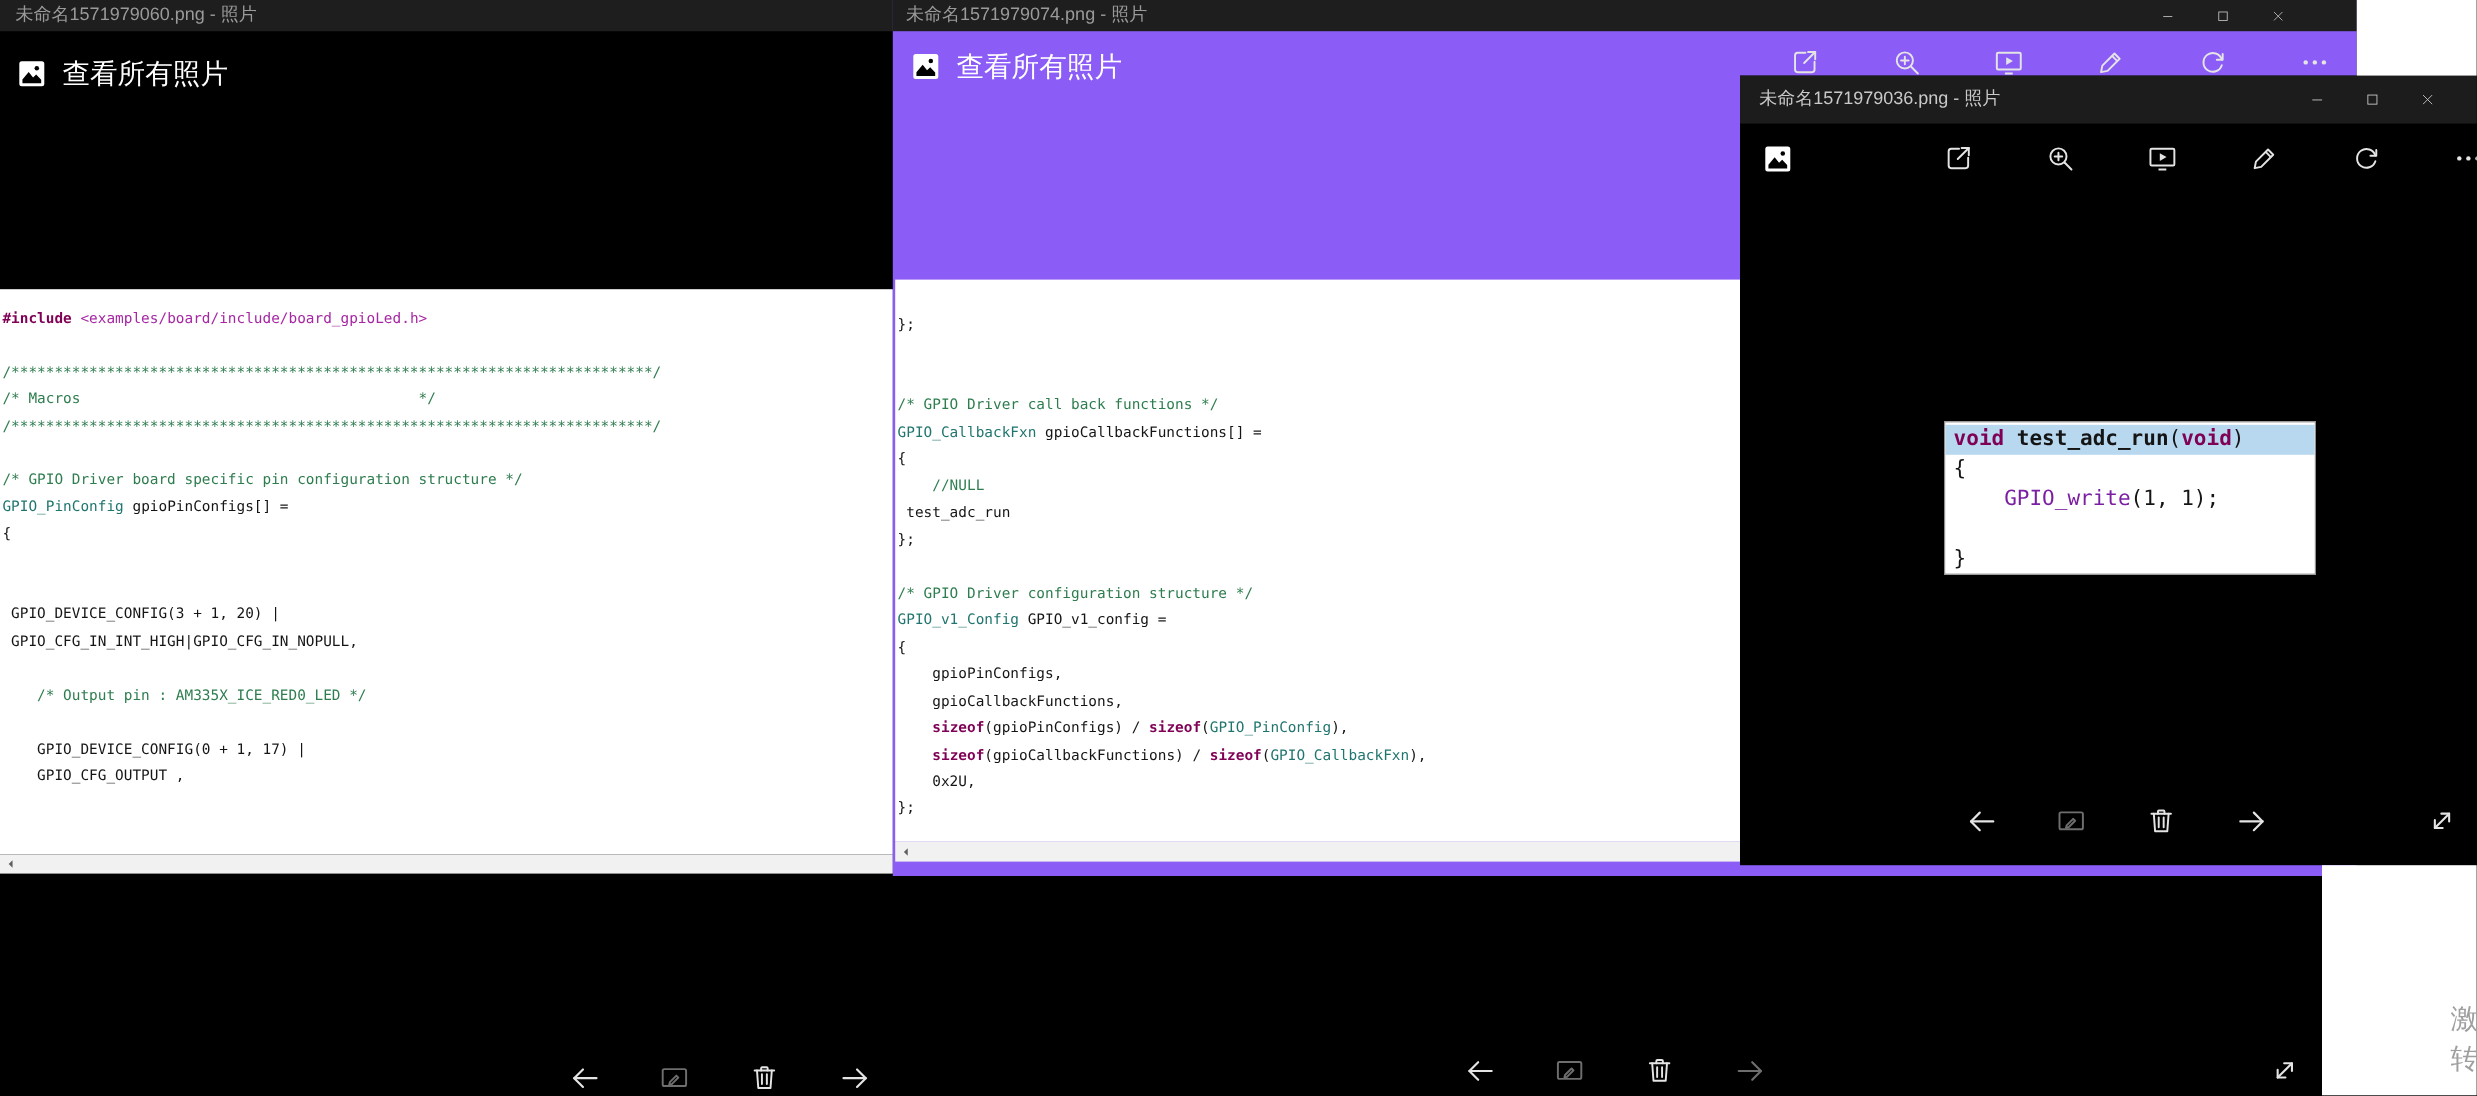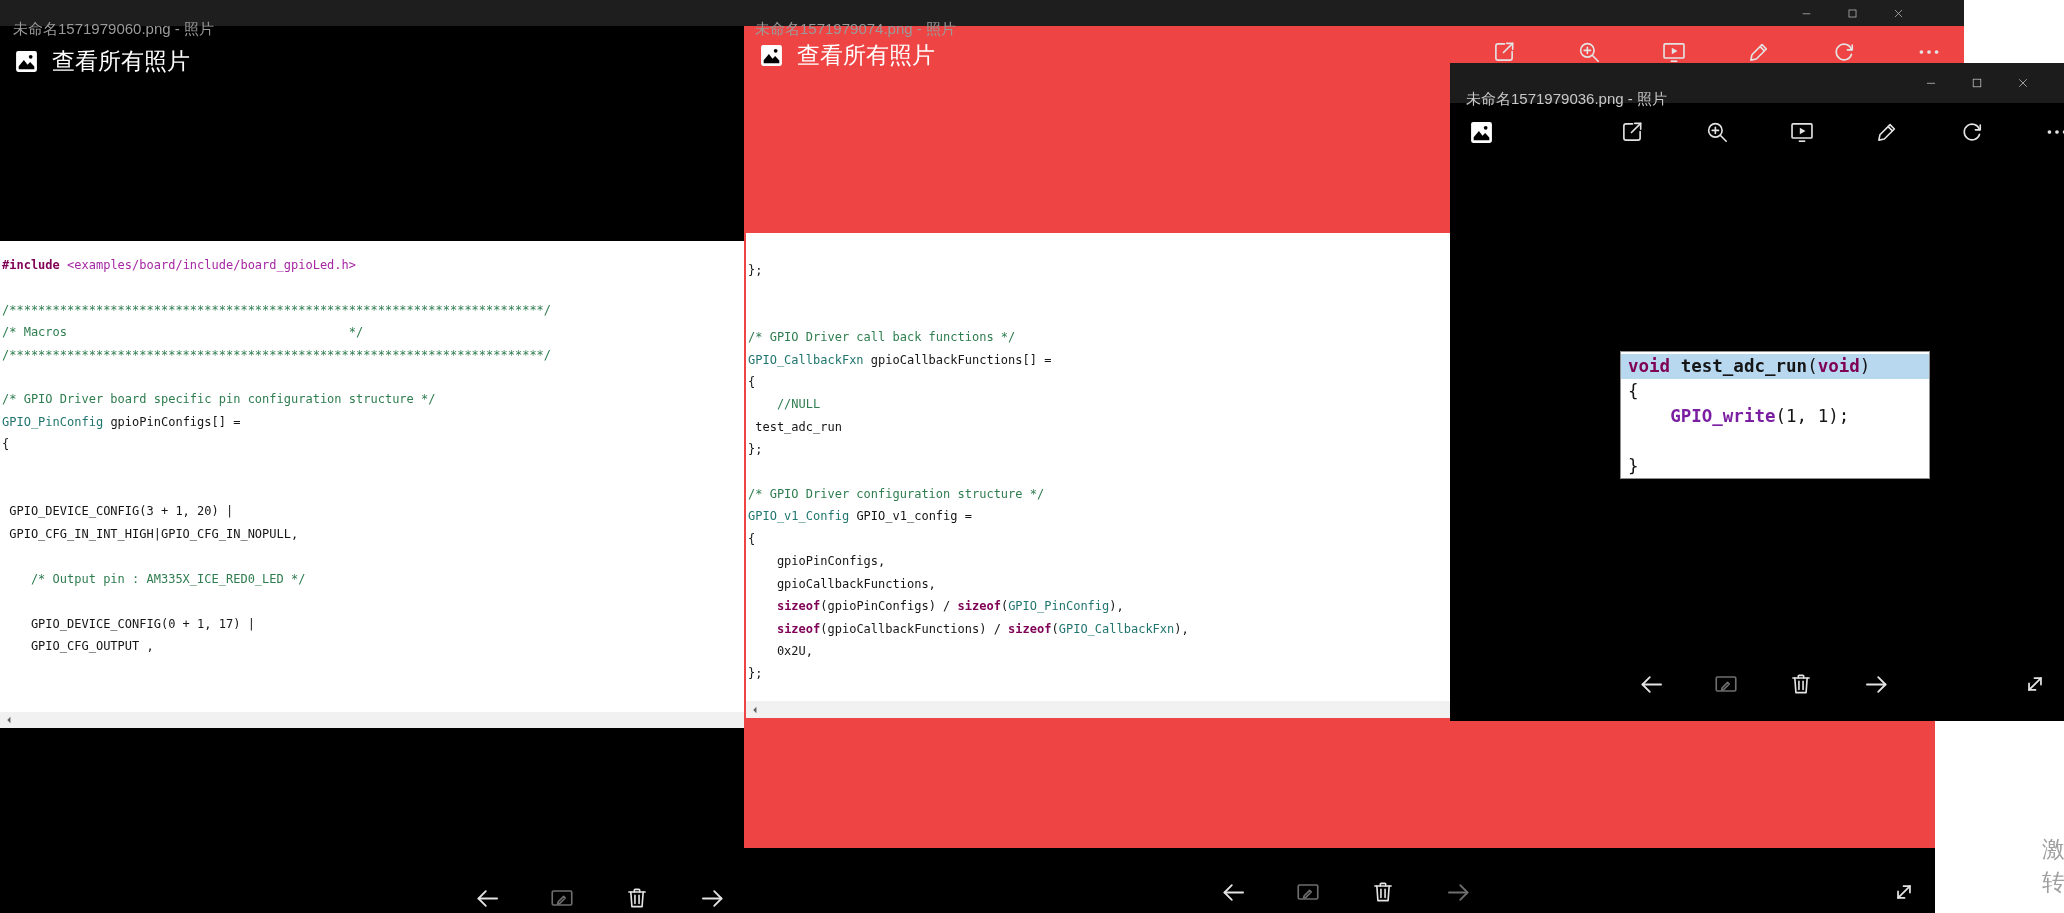--- a/index.html
+++ b/index.html
@@ -1,38 +1,38 @@
 <!DOCTYPE html>
 <html style="--app_bg: #000000; --titlebar_bg: #1e1e1e; --title_text: #9a9a9a; --photo_bg: #ffffff; --icon: #e4e4e4; --icon_dim: #6e6e6e; --selection_highlight: #b8d8f0; --code_default: #151515; --code_comment: #2e7d4f; --code_keyword: #7f0055; --code_type: #20756e; --code_include: #a626a4; --code_function: #7b1fa2; --scrollbar_track: #f1f1f1; --watermark_text: #9f9f9f;"><head>
 <meta charset="utf-8">
 <style>
   * { margin:0; padding:0; box-sizing:border-box; }
   html,body { width:2064px; height:913px; }
   body { position:relative; overflow:hidden; background:var(--app_bg,#000);
          font-family:"Liberation Sans",sans-serif; }
   .abs { position:absolute; }
   .titlebar { background:var(--titlebar_bg,#1e1e1e); }
-  .title-text { color:var(--title_text,#9a9a9a); font-size:15px; white-space:nowrap;margin-top:16px; }
+  .title-text { color:var(--title_text,#9a9a9a); font-size:15px; white-space:nowrap; }
   .win-controls { display:flex; position:absolute; top:0; }
   .ctrl { width:46px; display:flex; align-items:center; justify-content:center; color:#c6c6c6; }
   .iconbtn { width:48px; height:48px; display:flex; align-items:center; justify-content:center; color:var(--icon,#e4e4e4); }
   .dim { color:var(--icon_dim,#6e6e6e); }
   .navrow { display:flex; gap:27px; }
   .viewall { display:flex; align-items:center; gap:13px; color:#fff; }
   .viewall .label { font-size:23px; }
   .photo { background:var(--photo_bg,#fff); overflow:hidden; }
   pre.code { font-family:"DejaVu Sans Mono",monospace; font-size:12px; line-height:22.4px; color:var(--code_default,#151515); }
   .code-line { white-space:pre; }
   .tok-d   { color:var(--code_default,#151515); }
   .tok-b   { color:var(--code_default,#151515); font-weight:bold; }
   .tok-kw  { color:var(--code_keyword,#7f0055); font-weight:bold; }
   .tok-com { color:var(--code_comment,#2e7d4f); }
   .tok-typ { color:var(--code_type,#20756e); }
   .tok-inc { color:var(--code_include,#a626a4); }
-  .tok-fn  { color:var(--code_function,#7b1fa2); font-weight:bold;text-align:right; }
+  .tok-fn  { color:var(--code_function,#7b1fa2); font-weight:normal;text-align:right; }
   .hl { background:var(--selection_highlight,#b8d8f0); }
   .hscroll { background:var(--scrollbar_track,#f1f1f1); display:flex; align-items:center; }
   .rbox { background:#fff; border:1px solid #8f8f8f; overflow:hidden; }
   .rbox pre.code { font-size:17.5px; line-height:25px; padding-top:2px; }
   .rbox .code-line { padding:0 7px; }
   .watermark { color:var(--watermark_text,#9f9f9f); font-size:23px; line-height:33px; white-space:nowrap; }
 </style>
 </head>
 <body>
 
@@ -166,21 +166,21 @@
         </svg>
       </div>
     <div class="iconbtn">
         <svg width="27" height="27">
           <use href="#i-fwd"></use>
         </svg>
       </div>
   </div>
 </div>
 
-<div class="abs" style="left:744px;top:0;width:1220px;height:848px;background:#ef4444">
+<div class="abs" style="left:744px;top:0;width:1220px;height:730px;background:#8b5cf6">
   <div class="abs titlebar" style="left:0;top:0;width:1220px;height:26px">
     <div class="title-text" style="padding-left:11px;line-height:26px">未命名1571979074.png - 照片</div>
     <div class="win-controls" style="left:1039px;height:26px">
       <div class="ctrl">
           <svg width="13" height="13">
             <use href="#i-min"></use>
           </svg>
         </div>
       <div class="ctrl">
           <svg width="13" height="13">

